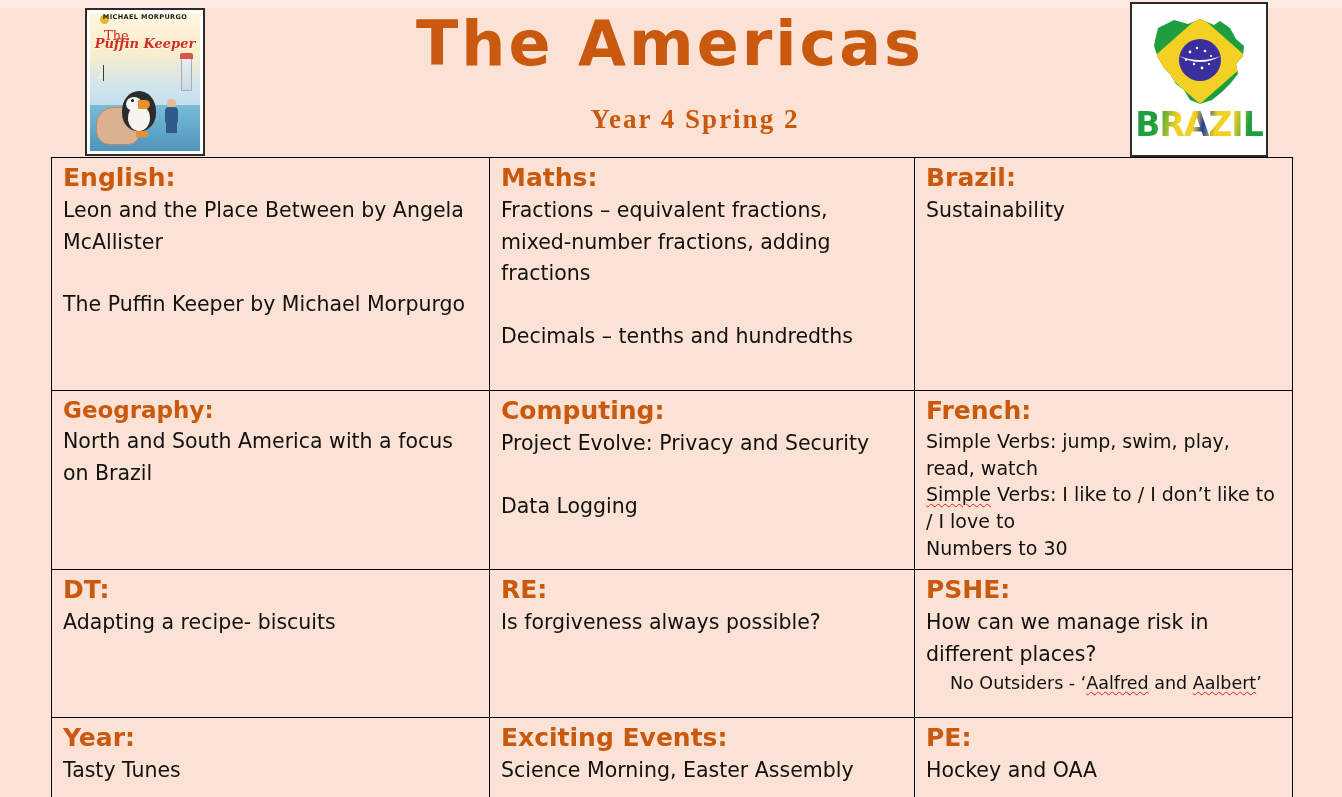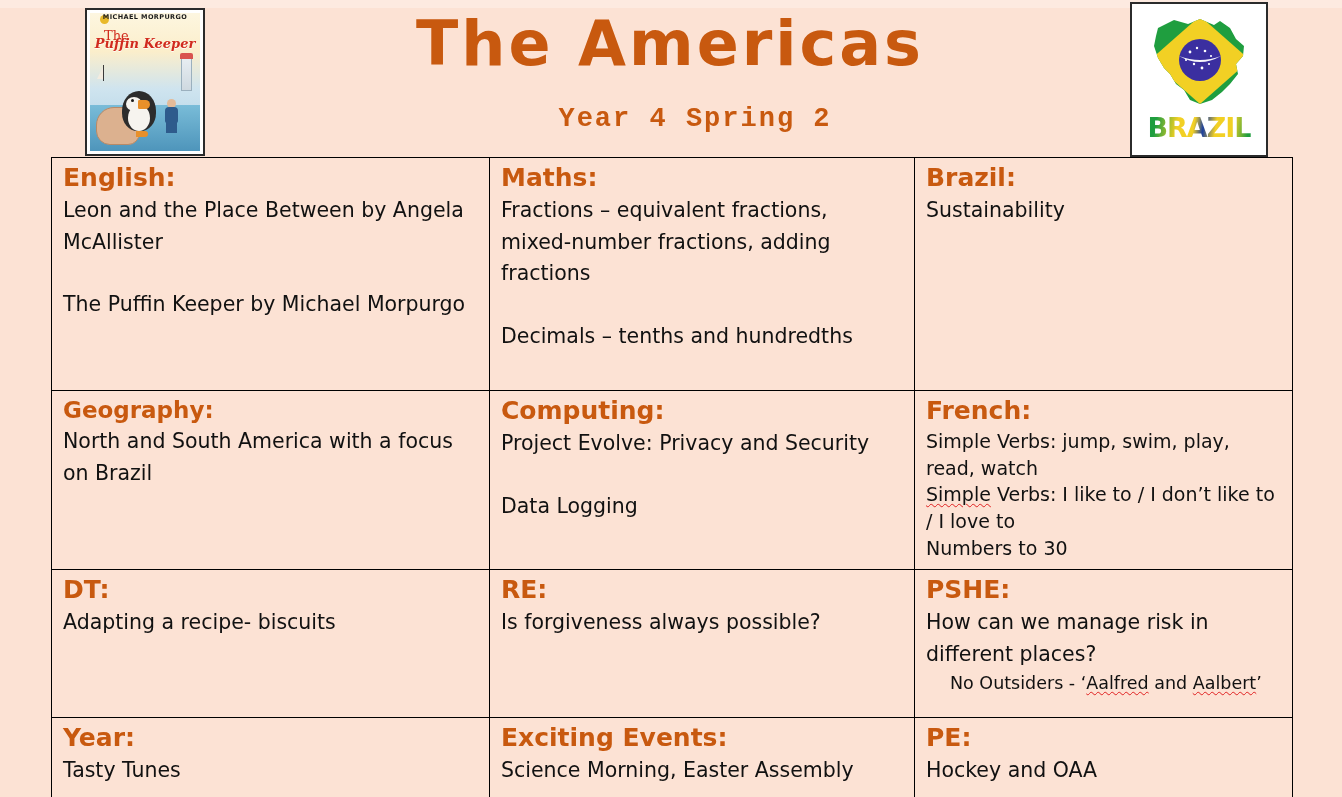--- a/index.html
+++ b/index.html
@@ -50,21 +50,21 @@
     line-height: 1.15;
     white-space: nowrap;
   }
 
   .subtitle {
     position: absolute;
     left: 230px;
     top: 104px;
     width: 930px;
     text-align: center;
-    font-family: Liberation Mono, monospace;
+    font-family: Liberation Serif, serif;
     font-size: 27px;
     font-weight: bold;
     letter-spacing: 2px;
     color: #c8590f;
     white-space: nowrap;
   }
 
   
   .book-frame {
     position: absolute;
@@ -265,21 +265,21 @@
     position: absolute;
     left: 12px; top: 8px;
     width: 112px; height: 96px;
   }
   .brazil-label {
     position: absolute;
     left: 0; right: 0;
     bottom: 14px;
     text-align: center;
     font-family: "DejaVu Sans", sans-serif;
-    font-size: 27px;
+    font-size: 33px;
     font-weight: bold;
     letter-spacing: -1px;
     line-height: 1;
     background: linear-gradient(100deg,#1f9e3f 0%,#1f9e3f 18%,#f2d024 34%,#f2d024 46%,#1b3f9e 53%,#f2d024 62%,#f2d024 74%,#1f9e3f 86%,#1f9e3f 100%);
     -webkit-background-clip: text;
     background-clip: text;
     color: transparent;
     -webkit-text-fill-color: transparent;
   }
 

